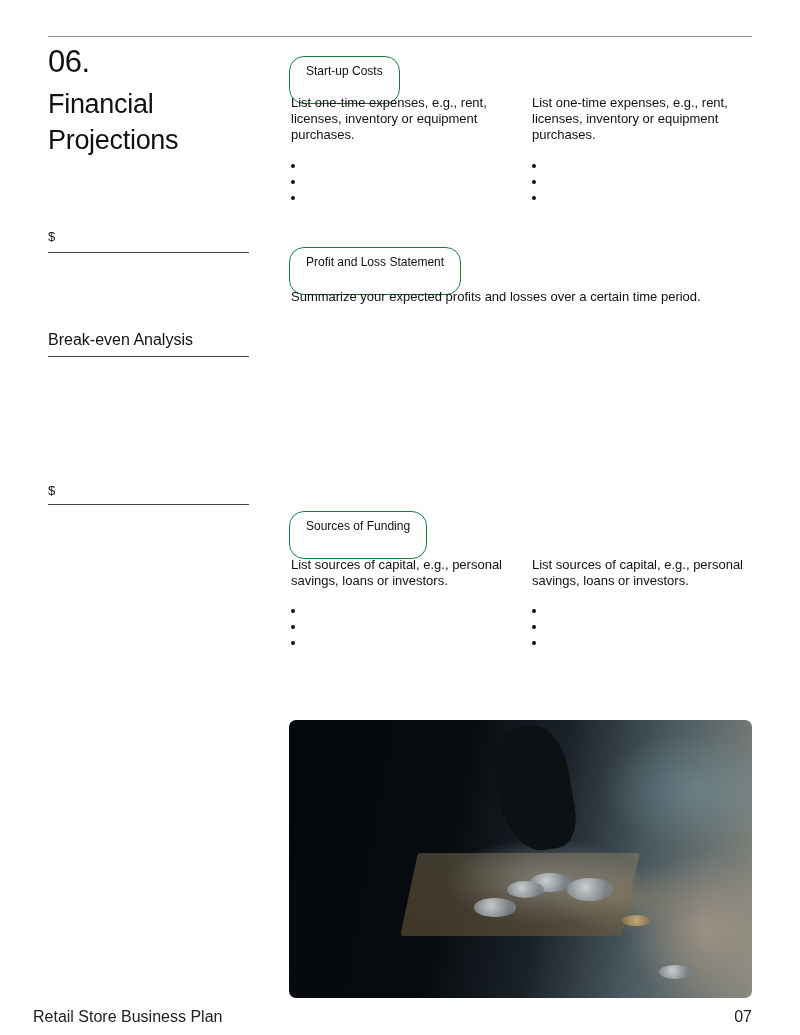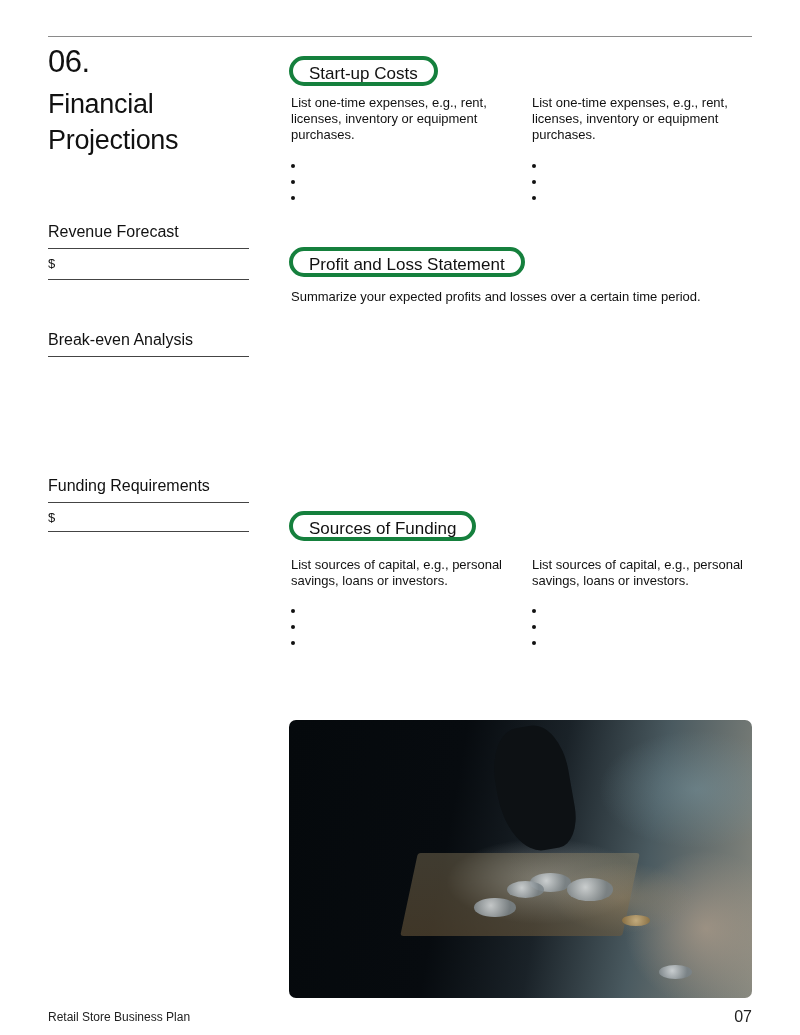--- a/index.html
+++ b/index.html
@@ -9,62 +9,60 @@
     .top-rule { position: absolute; left: 48px; top: 36px; width: 704px; height: 0; border-top: 1.5px solid #8a8a8a; }
 
     .section-number { position: absolute; left: 48px; top: 44px; font-size: 31px; line-height: 36px; font-weight: 400; letter-spacing: -0.5px; }
     .section-title { position: absolute; left: 48px; top: 86px; font-size: 27px; line-height: 36px; font-weight: 400; letter-spacing: -0.3px; width: 220px; }
 
     .side-block { position: absolute; left: 48px; width: 201px; }
     .side-label { font-size: 16px; line-height: 20px; padding-bottom: 6px; border-bottom: 1px solid #444444; }
     .side-value { font-size: 13px; line-height: 16px; padding: 7px 0 0 0; }
     .side-bottom-line { border-bottom: 1px solid #444444; }
 
-    .pill { position: absolute; left: 289px; height: 30px; border: 4px solid #15803d; border-radius: 15px; padding: 0 16px; font-size: 17px; line-height: 28px; white-space: nowrap; }
+    .pill { position: absolute; left: 289px; height: 48px; border: 1px solid #15803d; border-radius: 15px; padding: 0 16px; font-size: 12px; line-height: 28px; white-space: nowrap; }
 
     .col-text { position: absolute; font-size: 13px; line-height: 16px; width: 220px; }
     .bullets { position: absolute; list-style: none; }
     .bullets li { height: 16px; position: relative; }
     .bullets li::before { content: ""; position: absolute; left: 2px; top: 6px; width: 4px; height: 4px; border-radius: 50%; background: #111; }
 
     .photo { position: absolute; left: 289px; top: 720px; width: 463px; height: 278px; border-radius: 7px; overflow: hidden;
       background:
         radial-gradient(ellipse 30% 22% at 55% 58%, rgba(190,200,205,0.55), rgba(0,0,0,0) 70%),
         radial-gradient(ellipse 22% 18% at 72% 64%, rgba(150,135,110,0.6), rgba(0,0,0,0) 70%),
         radial-gradient(ellipse 25% 40% at 90% 75%, rgba(180,160,140,0.65), rgba(0,0,0,0) 70%),
         radial-gradient(ellipse 30% 30% at 88% 25%, rgba(120,150,160,0.5), rgba(0,0,0,0) 70%),
         linear-gradient(100deg, #05090c 0%, #070b0f 35%, #1a2228 55%, #4a5a60 75%, #8a8a80 100%);
     }
     .photo .box { position: absolute; left: 26%; top: 48%; width: 48%; height: 30%; border-radius: 3px;
       background: linear-gradient(180deg, rgba(170,150,110,0.35), rgba(110,90,60,0.55)); transform: skewX(-12deg); }
     .photo .coin { position: absolute; border-radius: 50%; background: radial-gradient(circle at 40% 40%, #d8dde0, #7a8388 70%); opacity: 0.85; }
     .photo .hand { position: absolute; left: 45%; top: 2%; width: 16%; height: 45%; border-radius: 40% 40% 30% 50%; background: #0d1114; transform: rotate(-10deg); }
 
-    .footer-left { position: absolute; left: 48px; top: 1010px; font-size: 12px; line-height: 14px; color: #222; }
+    .footer-left { position: absolute; left: 33px; top: 1010px; font-size: 16px; line-height: 14px; color: #222; }
     .footer-right { position: absolute; right: 48px; top: 1010px; font-size: 16px; line-height: 14px; color: #222; }
   </style>
 </head>
 <body>
 
 <div class="top-rule"></div>
 
 <div class="section-number">06.</div>
 <div class="section-title">Financial Projections</div>
 
 <div class="side-block" style="top:222px;">
-  <div class="side-label">Revenue Forecast</div>
   <div class="side-value side-bottom-line" style="height:31px;">$</div>
 </div>
 
 <div class="side-block" style="top:330px;">
   <div class="side-label">Break-even Analysis</div>
 </div>
 
 <div class="side-block" style="top:476px;">
-  <div class="side-label">Funding Requirements</div>
   <div class="side-value side-bottom-line" style="height:29px;">$</div>
 </div>
 
 <div class="pill" style="top:56px;">Start-up Costs</div>
 <div class="col-text" style="left:291px; top:95px;">List one-time expenses, e.g., rent, licenses, inventory or equipment purchases.</div>
 <ul class="bullets" style="left:289px; top:158px;">
   <li></li>
   <li></li>
   <li></li>
 </ul>

